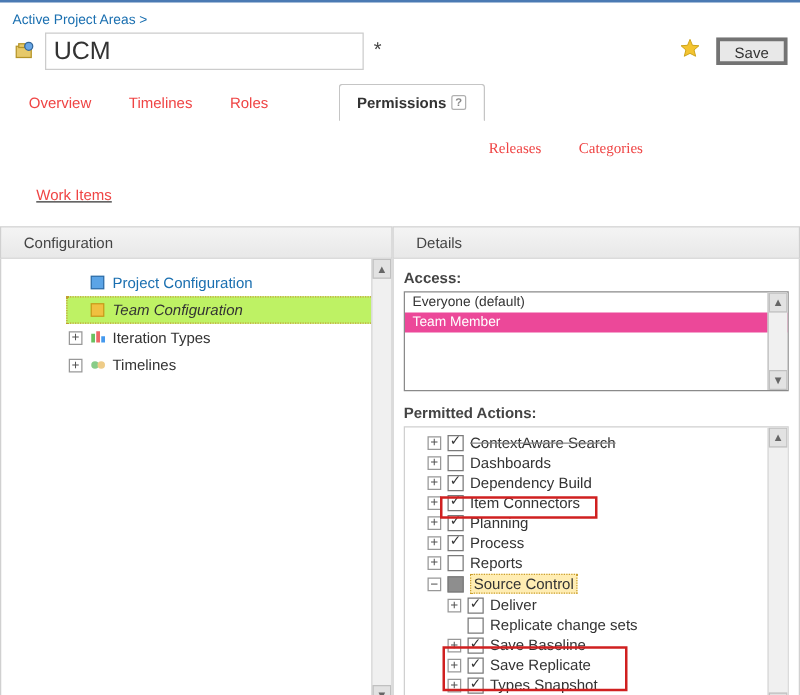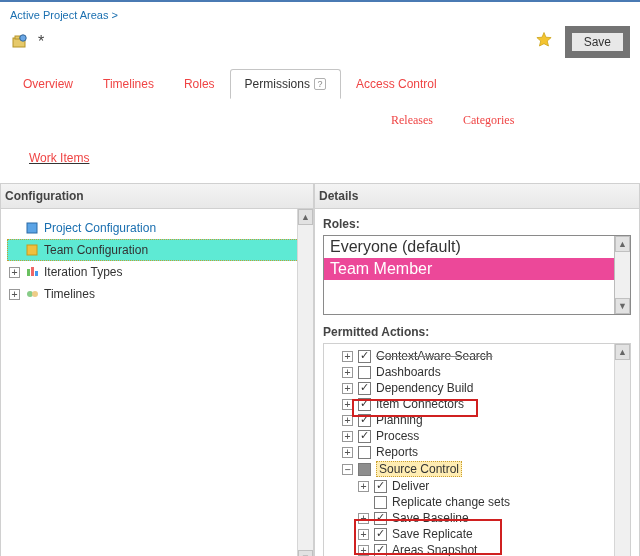--- a/index.html
+++ b/index.html
@@ -28,24 +28,24 @@
     font-family: Verdana, Arial, sans-serif;
     width: 255px;
     height: 30px;
     color: #333;
   }
   .req-star { font-size: 16px; color: #444; margin-left: 2px; }
   .spacer { flex: 1; }
   .star-icon { color: #e6a800; font-size: 18px; margin-right:6px;}
   .save-btn {
     background: #e8e8e8;
-    border: 7px solid #737373;
+    border: 3px solid #737373;
     padding: 2px 12px;
     font-size: 12px;
-    height: 32px;
+    height: 22px;
     color:#333;
     cursor:pointer;
   }
   .tabs {
     display:flex;
     flex-wrap:wrap;
     gap: 0;
     padding: 4px 8px 0;
     border-bottom: 1px solid #fff;
   }
@@ -53,42 +53,42 @@
     padding: 7px 14px;
     color: #ef4444;
     cursor:pointer;
     font-size:12px;
     border: 1px solid transparent;
     border-bottom: none;
     display:flex; align-items:center; gap:4px;
   }
   .tab.active {
     color: #333;
-    font-weight: normal;
+    font-weight: bold;
     background:#fff;
     border: 1px solid #c5c5c5;
     border-bottom: 1px solid #fff;
     border-radius: 3px 3px 0 0;
-    position:relative; top:1px;
+    position:relative; top:1px;margin-left:41px;
   }
   .tab .help-icon { width:12px; height:12px; border:1px solid #b0b0b0; border-radius:2px; color:#888; font-size:9px; line-height:10px; text-align:center;}
   .tabs-row2 {
     padding: 6px 8px 0 8px;
     font-family: Liberation Serif, serif;
   }
   .subtabs {
     padding: 10px 14px 14px;
     text-decoration: underline;
   }
   .subtabs .tab { padding: 4px 10px;}
   .panel-header {
     background: linear-gradient(#f4f4f4,#e8e8e8);
     border: 1px solid #d0d0d0;
-    padding: 5px 4px;
-    font-weight: bold;
+    padding: 5px 18px;
+    font-weight: normal;
     font-size:12px;
     color:#444;
   }
   .columns { display:flex; }
   .col-left { width: 314px; }
   .col-right { flex:1; }
   .treebox {
     border: 1px solid #d0d0d0;
     border-top:none;
     height: 358px;
@@ -98,37 +98,37 @@
   .scrollbar {
     position:absolute; right:0; top:0; bottom:0; width:16px;
     background:#f0f0f0; border-left:1px solid #d6d6d6;
   }
   .scrollbar .arrow {
     height:16px; background:#e2e2e2; border:1px solid #c0c0c0;
     display:flex; align-items:center; justify-content:center; color:#666; font-size:9px;
   }
   .scrollbar .arrow.bottom { position:absolute; bottom:0; left:0; right:0;}
   .tree { padding: 8px 6px; line-height: 20px;}
-  .tree-item { display:flex; align-items:center; gap:4px; padding:1px 2px; white-space:nowrap;}
-  .tree-item.selected { background:#5eead4; border:1px dotted #c0a030; padding:0 1px;}
+  .tree-item { display:flex; align-items:center; gap:4px; padding:1px 2px; white-space:nowrap;margin-left:46px;}
+  .tree-item.selected { background:#bef264; border:1px dotted #c0a030; padding:0 1px;font-style:italic;}
   .expander {
     width:11px; height:11px; border:1px solid #989898;
     display:inline-flex; align-items:center; justify-content:center;
     font-size:10px; line-height:9px; color:#555; background:#fff;
     font-family: monospace;
   }
   .expander.blank { border:none; background:transparent;}
   .icon-sm { width:16px; height:16px; display:inline-flex; align-items:center; justify-content:center; font-size:11px;}
   .details-body { border:1px solid #d0d0d0; border-top:none; padding:6px 8px 8px; }
   .lbl { font-weight:bold; font-size:12px; color:#444; margin:2px 0 4px;}
   .roles-box {
     border:1px solid #8a8a8a; height:80px; position:relative; overflow:hidden; background:#fff;
   }
   .roles-box .scrollbar { border-left:1px solid #bbb;}
-  .role-opt { padding:2px 6px; font-size:16px;}
+  .role-opt { padding:2px 6px; font-size:11px;}
   .role-opt.sel { background:#ec4899; color:#fff; }
   .perm-box {
     border:1px solid #d0d0d0; height:230px; position:relative; overflow:hidden; margin-top:4px; padding:4px 4px;
   }
   .chk {
     width:13px; height:13px; border:1px solid #7a7a7a; background:#fff;
     display:inline-flex; align-items:center; justify-content:center;
     font-size:11px; color:#333; line-height:11px;
   }
   .chk.checked::after{ content:"✓"; color:#333; font-size:11px; position:relative; top:-1px;}
@@ -154,39 +154,39 @@
 </div>
 
 <div class="header-row">
   <span class="header-icon">
     <svg width="18" height="18" viewBox="0 0 18 18">
       <rect x="2" y="5" width="12" height="9" fill="#e6c96a" stroke="#b59428"></rect>
       <rect x="4" y="3" width="5" height="3" fill="#e6c96a" stroke="#b59428"></rect>
       <circle cx="12" cy="5" r="3.2" fill="#6aa7e6" stroke="#336699"></circle>
     </svg>
   </span>
+  <input class="title-input" type="text" value="UCM" style="">
   <span class="req-star">*</span>
   <span class="spacer"></span>
   <span class="star-icon">
     <svg width="18" height="18" viewBox="0 0 24 24">
         <path fill="#f4c430" stroke="#caa014" d="M12 2l2.6 6.3 6.9.5-5.2 4.5 1.7 6.7L12 16.9 5.9 20l1.7-6.7L2.5 8.8l6.9-.5z"></path>
       </svg>
   </span>
   <button class="save-btn">Save</button>
 </div>
 
 <div class="tabs">
   <div class="tab">Overview</div>
   <div class="tab">Timelines</div>
   <div class="tab">Roles</div>
   <div class="tab active">
     <span>Permissions</span>
     <span class="help-icon">?</span>
   </div>
-  <div class="tab">Access Control</div>
 </div>
 <div class="tabs tabs-row2">
   <div style="width:368px"></div>
   <div class="tab">Releases</div>
   <div class="tab">Categories</div>
 </div>
 <div class="subtabs">
   <span class="tab" style="padding-left:14px">Work Items</span>
 </div>
 
@@ -239,21 +239,21 @@
           </span>
           <span>Timelines</span>
         </div>
       </div>
     </div>
   </div>
 
   <div class="col-right">
     <div class="panel-header">Details</div>
     <div class="details-body wrap-right">
-      <div class="lbl">Roles:</div>
+      <div class="lbl">Access:</div>
       <div class="roles-box">
         <div class="scrollbar">
           <div class="arrow">▲</div>
           <div class="arrow bottom">▼</div>
         </div>
         <div class="role-opt">Everyone (default)</div>
         <div class="role-opt sel">Team Member</div>
       </div>
 
       <div class="lbl" style="margin-top:10px">Permitted Actions:</div>
@@ -322,21 +322,21 @@
               <span>Save Baseline</span>
             </div>
             <div class="perm-row">
               <span class="expander">+</span>
               <span class="chk checked"></span>
               <span>Save Replicate</span>
             </div>
             <div class="perm-row">
               <span class="expander">+</span>
               <span class="chk checked"></span>
-              <span>Areas Snapshot</span>
+              <span>Types Snapshot</span>
             </div>
           </div>
         </div>
 
         <div class="red-box" style="left:28px; top:55px; width:126px; height:18px;"></div>
         <div class="red-box" style="left:30px; top:175px; width:148px; height:36px;"></div>
       </div>
     </div>
   </div>
 </div>

